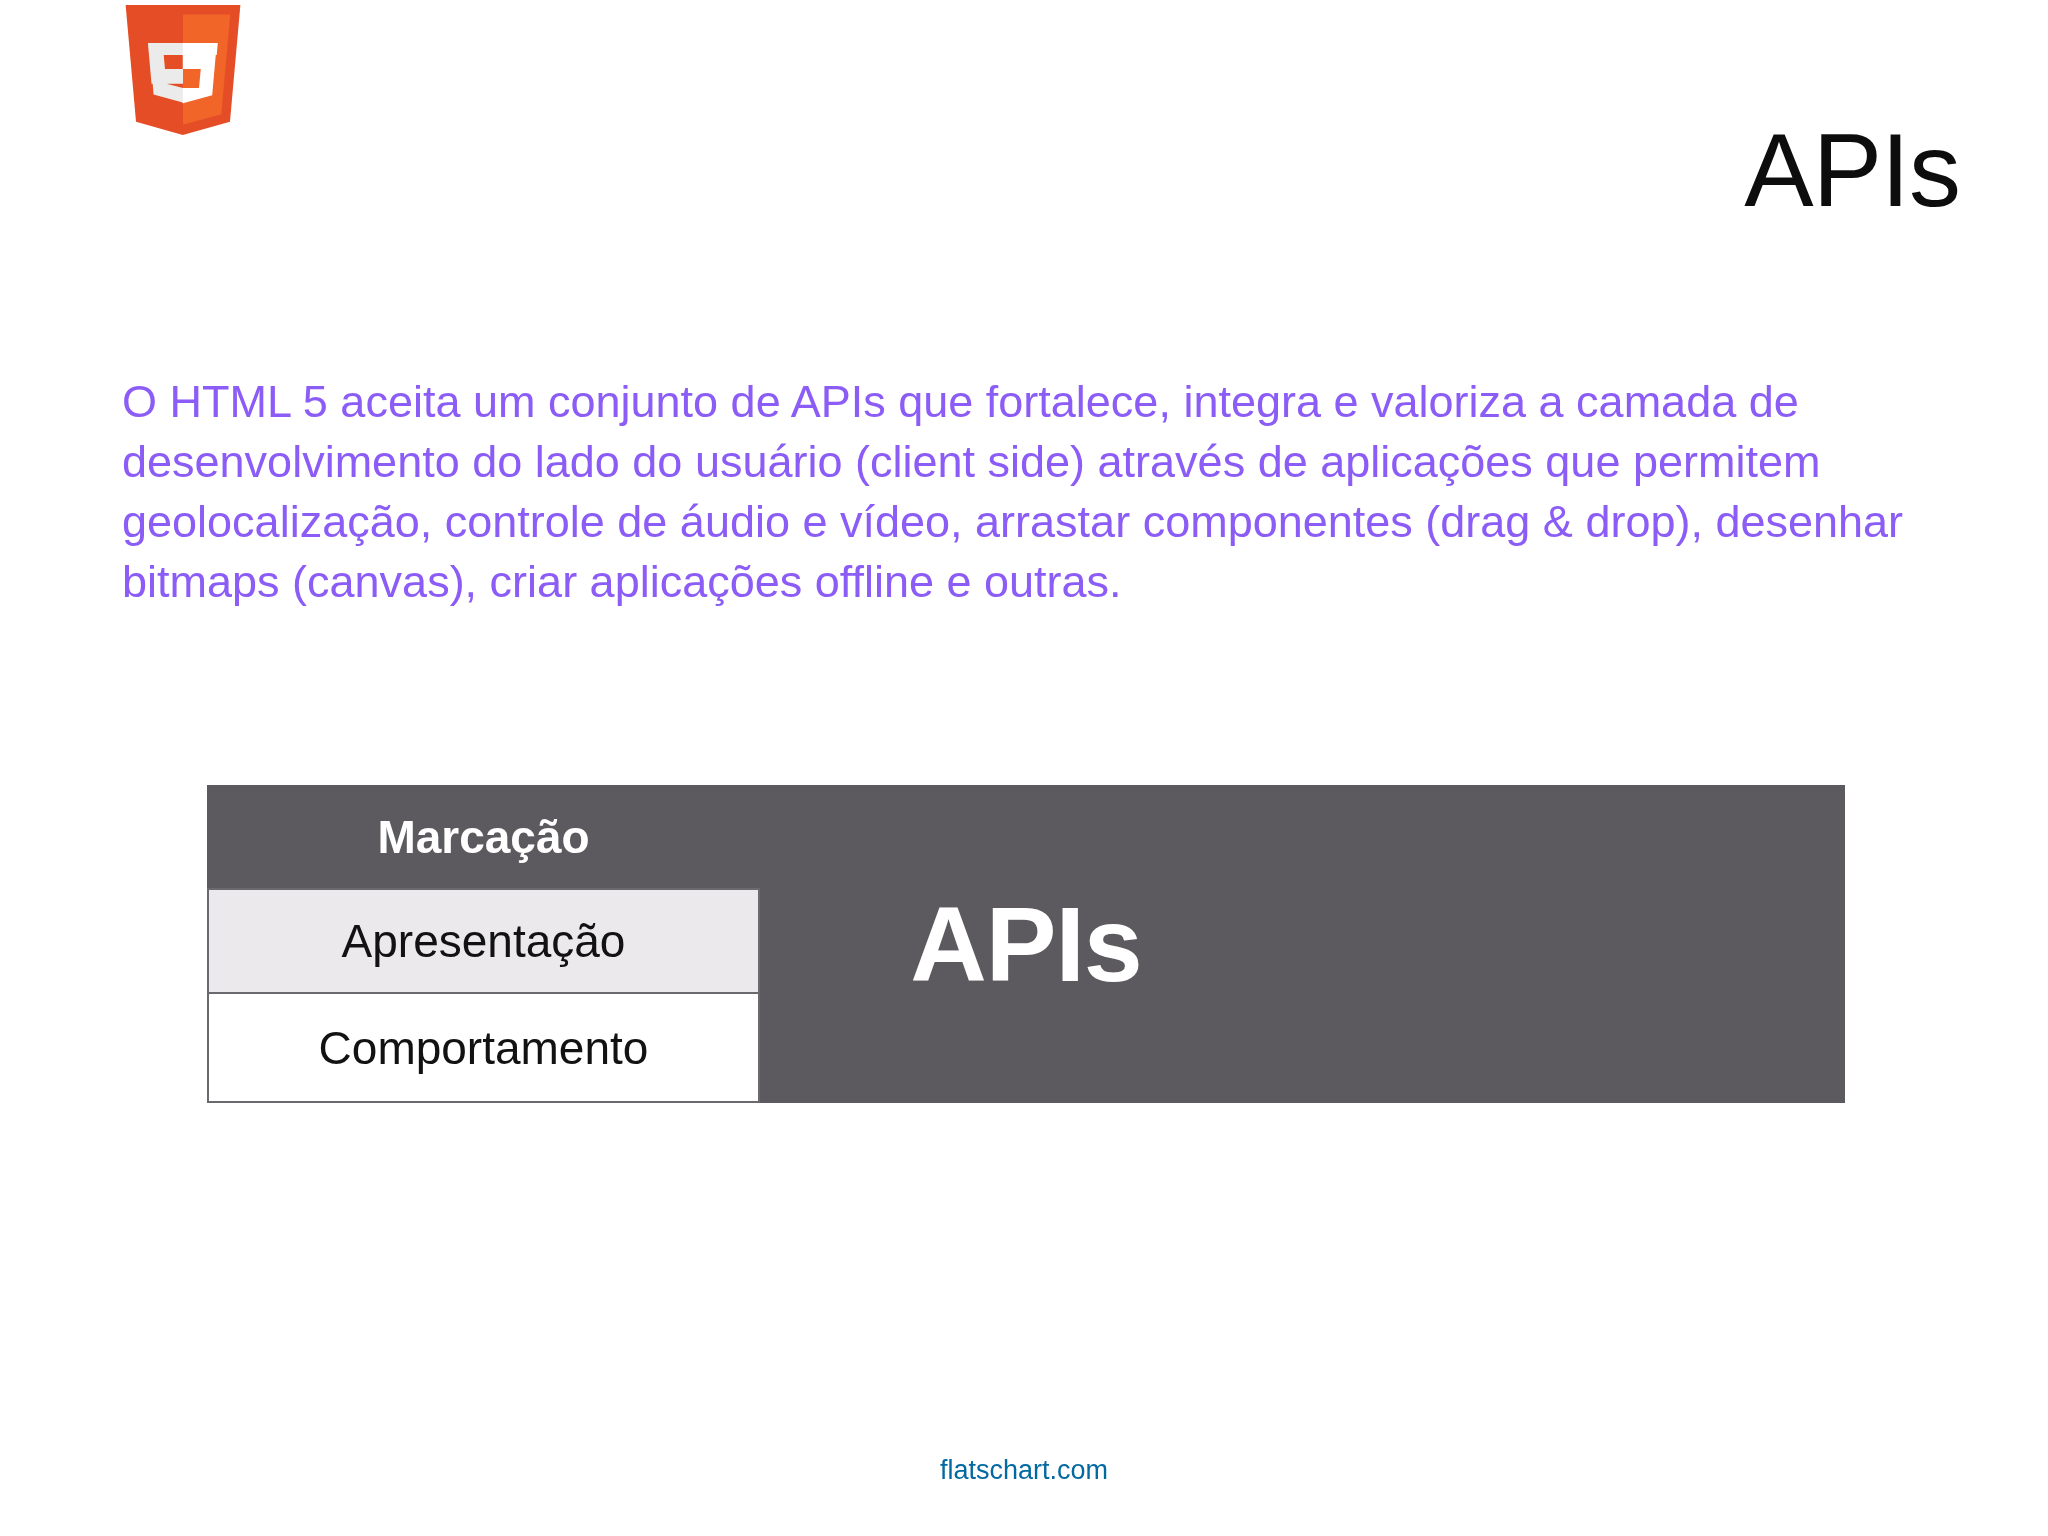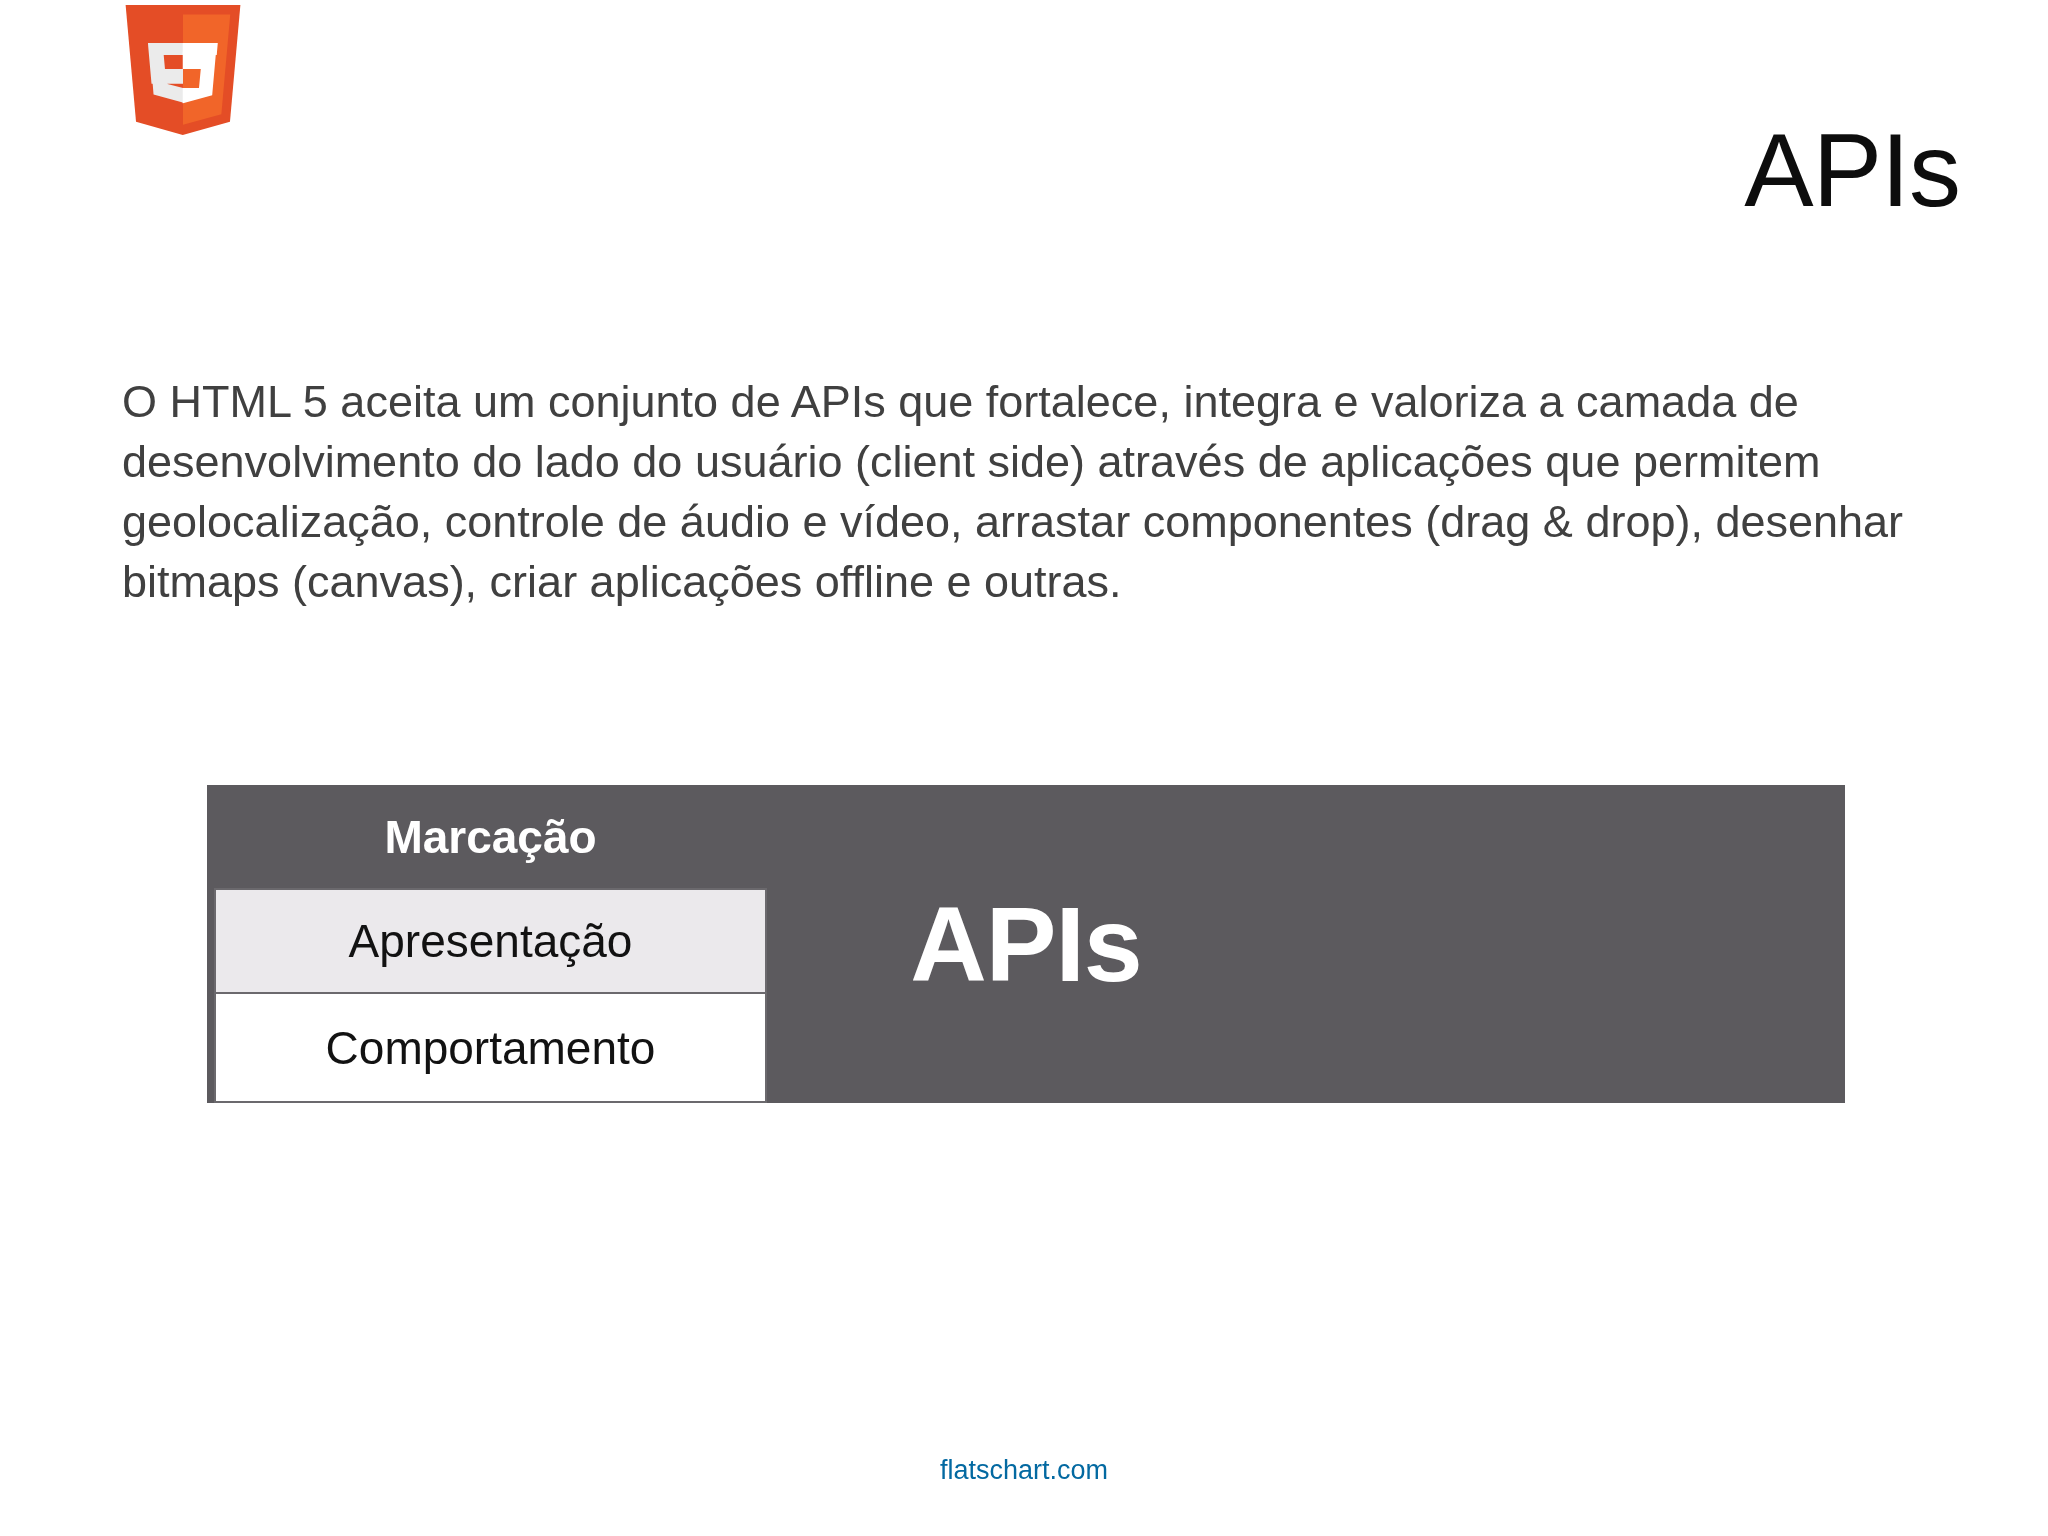--- a/index.html
+++ b/index.html
@@ -40,21 +40,21 @@
   }
 
   
   .body-text {
     position: absolute;
     left: 122px;
     top: 372px;
     width: 1830px;
     font-size: 45px;
     line-height: 1.33;
-    color: #404040;
+    color: #8b5cf6;
     font-family: "Liberation Sans", sans-serif;
     font-stretch: condensed;
   }
 
   
   .diagram {
     position: absolute;
     left: 207px;
     top: 785px;
     width: 1638px;
@@ -77,21 +77,21 @@
     pointer-events: none;
   }
   .diag-col {
     position: absolute;
     top: 0;
     width: 553px;
     height: 100%;
     display: flex;
     flex-direction: column;
   }
-  .diag-col.left  { left: 0px; margin-left: 7px; }
+  .diag-col.left  { left: 0px; }
   .diag-col.right { right: 0px; }
 
   .diag-cell {
     box-sizing: border-box;
     display: flex;
     align-items: center;
     justify-content: center;
     font-size: 46px;
     color: #121212;
     font-family: "Liberation Sans", sans-serif;

